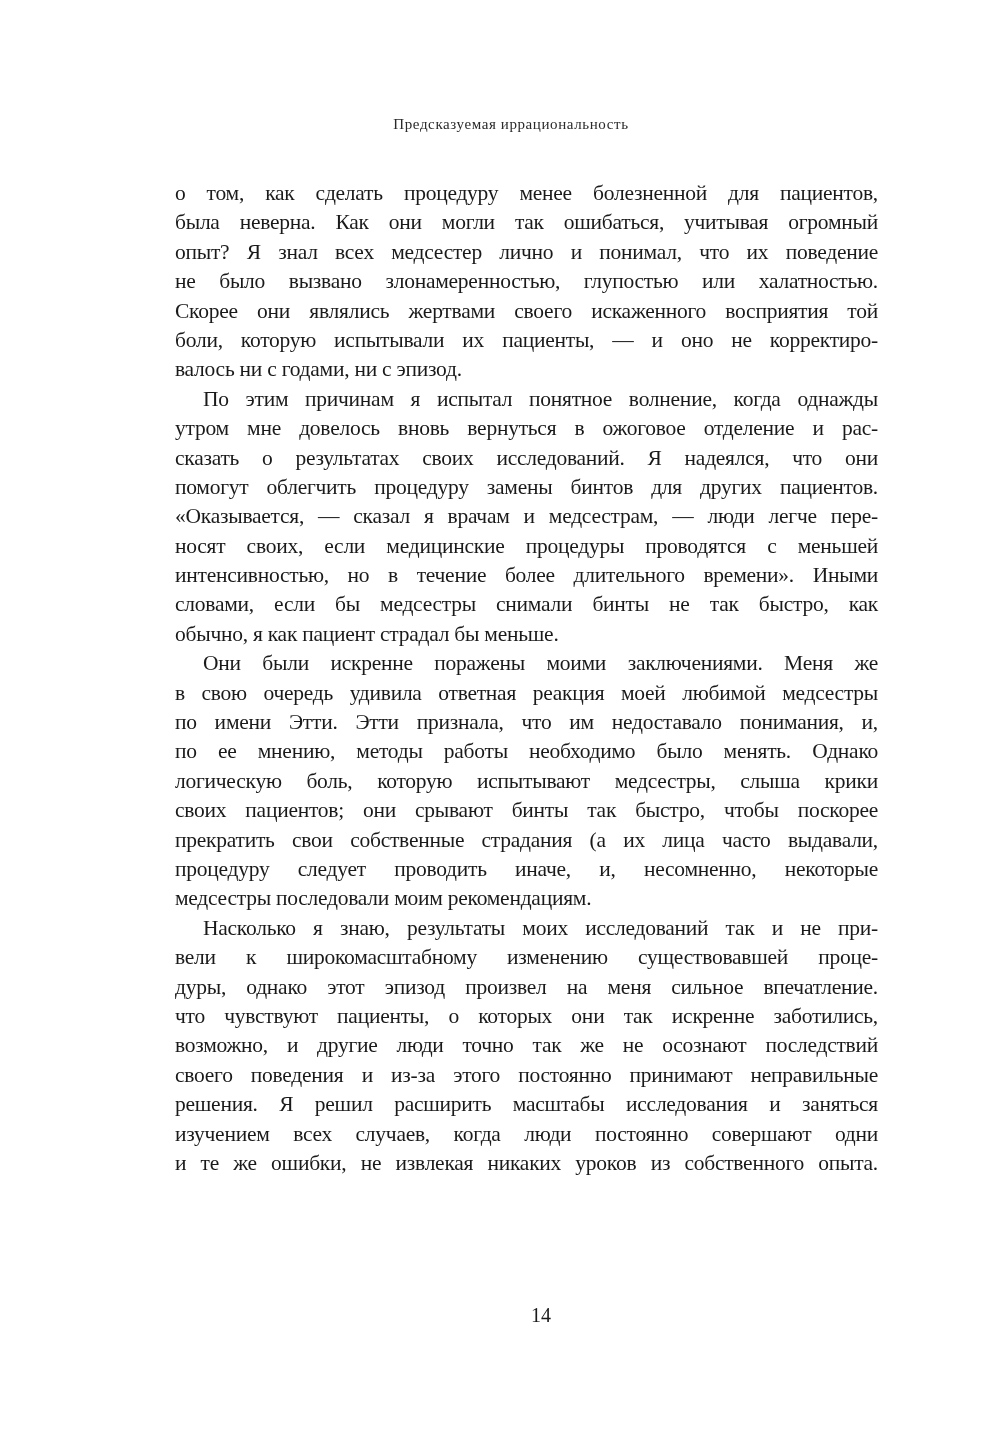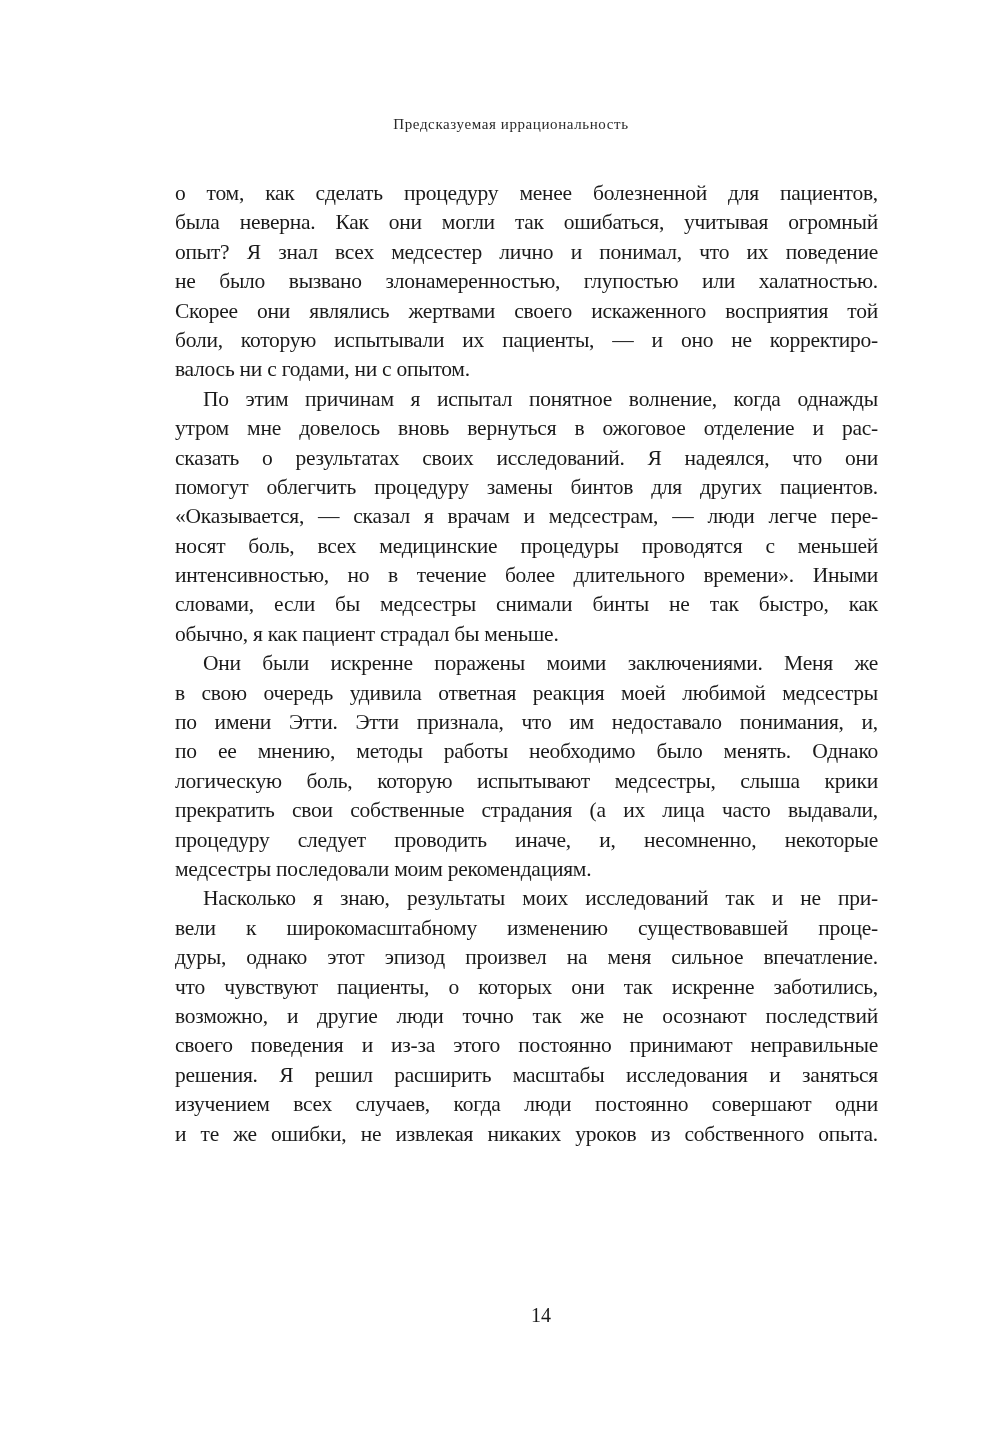--- a/index.html
+++ b/index.html
@@ -65,39 +65,40 @@
 <div class="running-header">Предсказуемая иррациональность</div>
 
 <div class="body-text" id="body-text">
     <div>
       <span class="line">о том, как сделать процедуру менее болезненной для пациентов,</span>
       <span class="line">была неверна. Как они могли так ошибаться, учитывая огромный</span>
       <span class="line">опыт? Я знал всех медсестер лично и понимал, что их поведение</span>
       <span class="line">не было вызвано злонамеренностью, глупостью или халатностью.</span>
       <span class="line">Скорее они являлись жертвами своего искаженного восприятия той</span>
       <span class="line">боли, которую испытывали их пациенты, — и оно не корректиро-</span>
-      <span class="line last">валось ни с годами, ни с опытом.</span>
+      <span class="line last">валось ни с годами, ни с эпизод.</span>
     </div>
     <div>
       <span class="line indent">По этим причинам я испытал понятное волнение, когда однажды</span>
       <span class="line">утром мне довелось вновь вернуться в ожоговое отделение и рас-</span>
       <span class="line">сказать о результатах своих исследований. Я надеялся, что они</span>
       <span class="line">помогут облегчить процедуру замены бинтов для других пациентов.</span>
       <span class="line">«Оказывается, — сказал я врачам и медсестрам, — люди легче пере-</span>
-      <span class="line">носят боль, всех медицинские процедуры проводятся с меньшей</span>
+      <span class="line">носят своих, если медицинские процедуры проводятся с меньшей</span>
       <span class="line">интенсивностью, но в течение более длительного времени». Иными</span>
       <span class="line">словами, если бы медсестры снимали бинты не так быстро, как</span>
       <span class="line last">обычно, я как пациент страдал бы меньше.</span>
     </div>
     <div>
       <span class="line indent">Они были искренне поражены моими заключениями. Меня же</span>
       <span class="line">в свою очередь удивила ответная реакция моей любимой медсестры</span>
       <span class="line">по имени Этти. Этти признала, что им недоставало понимания, и,</span>
       <span class="line">по ее мнению, методы работы необходимо было менять. Однако</span>
       <span class="line">логическую боль, которую испытывают медсестры, слыша крики</span>
+      <span class="line">своих пациентов; они срывают бинты так быстро, чтобы поскорее</span>
       <span class="line">прекратить свои собственные страдания (а их лица часто выдавали,</span>
       <span class="line">процедуру следует проводить иначе, и, несомненно, некоторые</span>
       <span class="line last">медсестры последовали моим рекомендациям.</span>
     </div>
     <div>
       <span class="line indent">Насколько я знаю, результаты моих исследований так и не при-</span>
       <span class="line">вели к широкомасштабному изменению существовавшей проце-</span>
       <span class="line">дуры, однако этот эпизод произвел на меня сильное впечатление.</span>
       <span class="line">что чувствуют пациенты, о которых они так искренне заботились,</span>
       <span class="line">возможно, и другие люди точно так же не осознают последствий</span>

